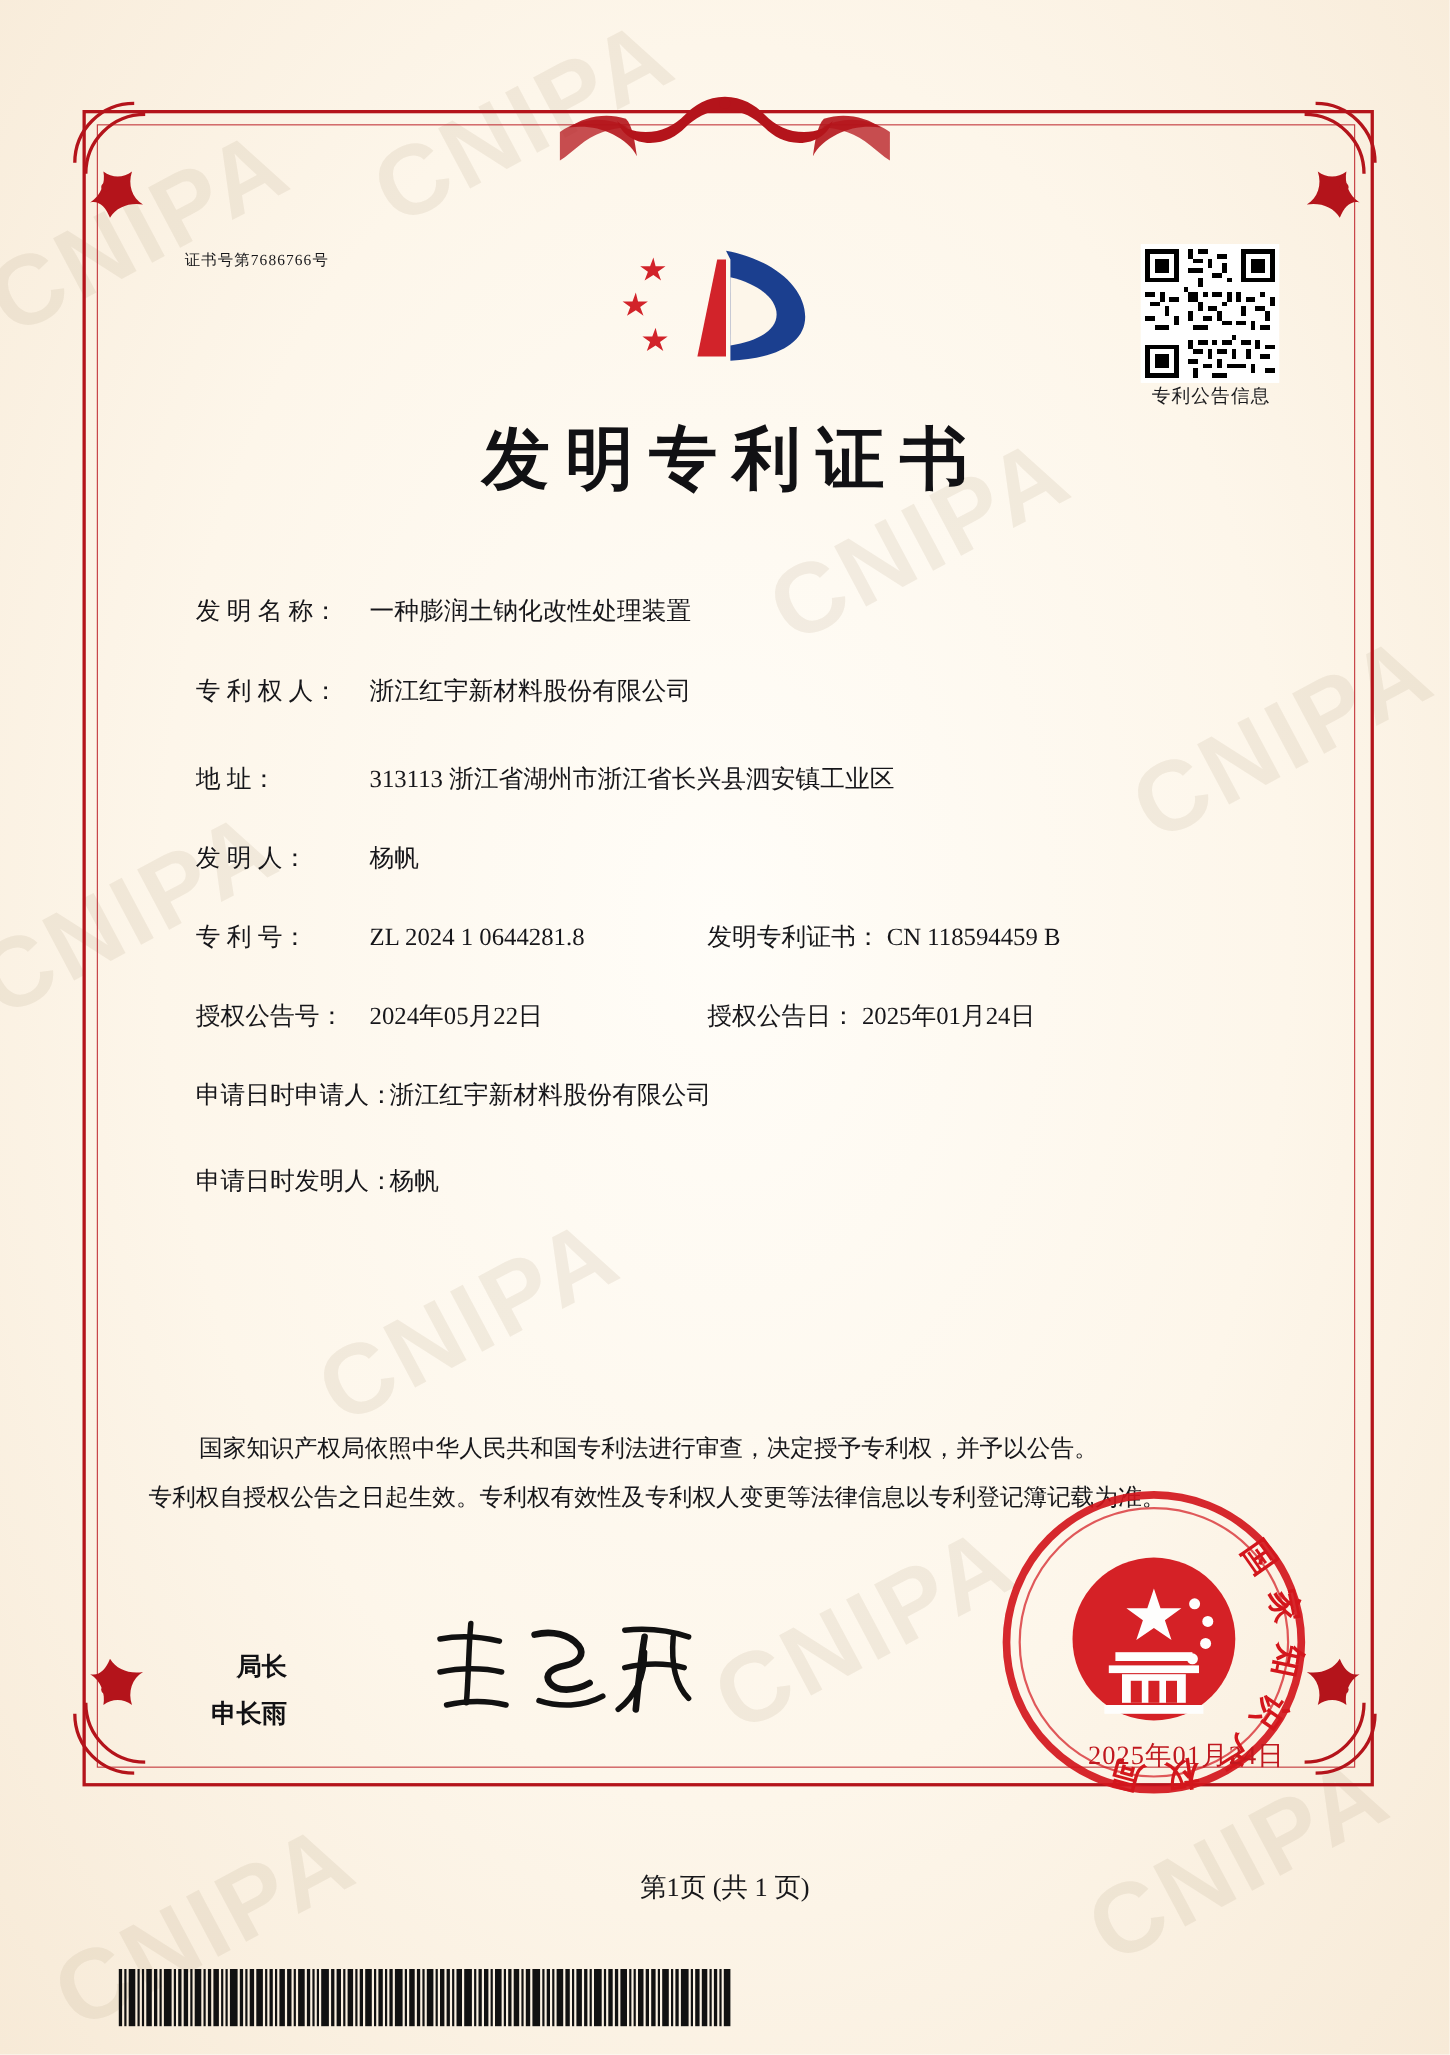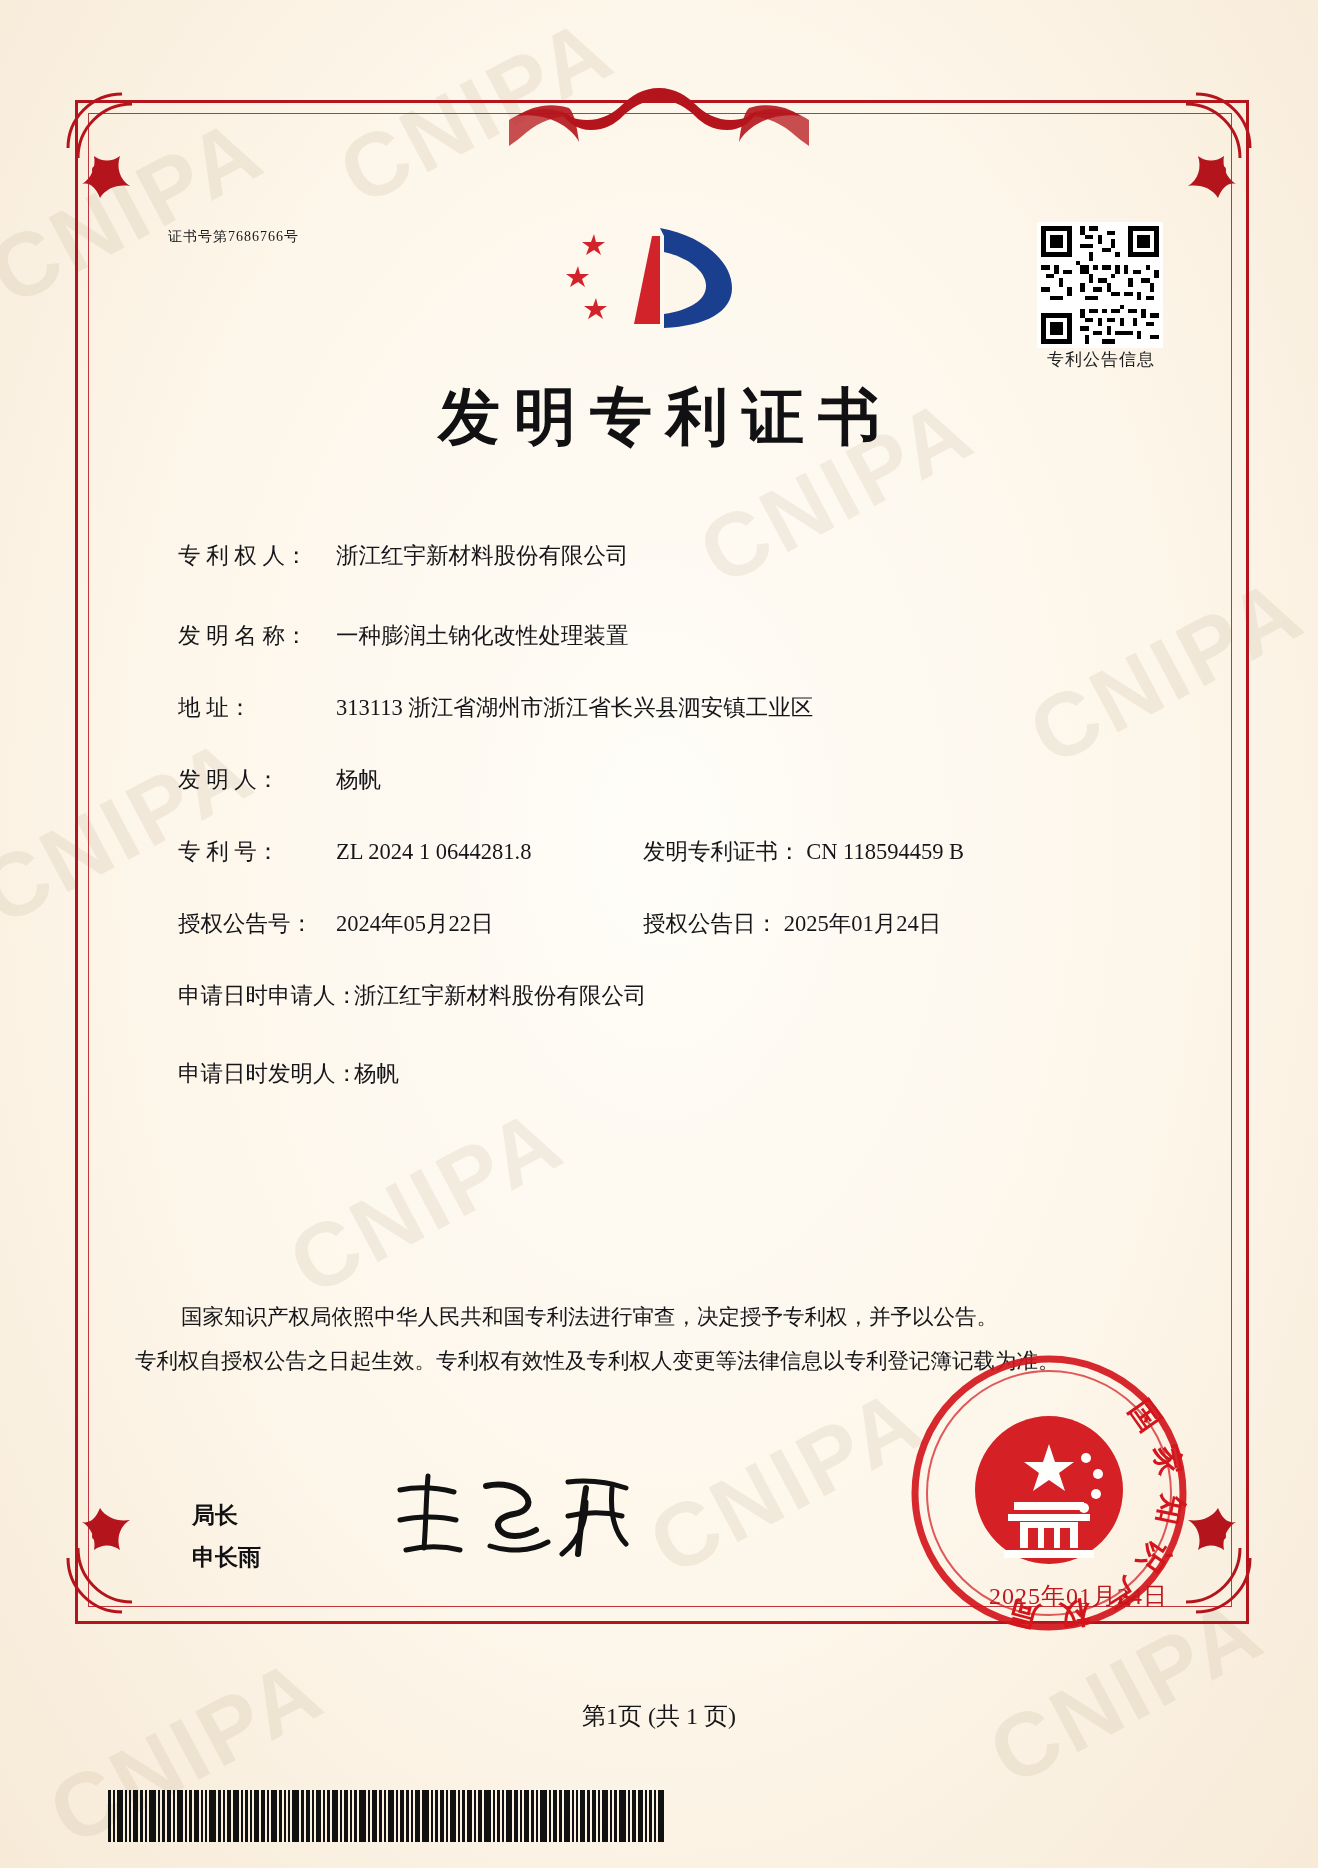--- a/index.html
+++ b/index.html
@@ -179,20 +179,21 @@
   .statement .indent { text-indent: 46px; }
 
   .signature-block {
     position: absolute;
     left: 192px;
     top: 1495px;
     font-size: 23px;
     line-height: 42px;
     color: #111114;
     font-weight: 600;
+    text-align: right;
   }
   .hand-sign {
     position: absolute;
     left: 390px;
     top: 1468px;
     width: 260px;
     height: 100px;
   }
 
   .seal {
@@ -423,26 +424,26 @@
             <rect x="19" y="19" width="1" height="1"></rect>
         </g>
       </svg>
       <div class="qr-caption">专利公告信息</div>
     </div>
 
     <div class="doc-title">发明专利证书</div>
 
     <div class="fields">
 
+      <div class="field-row">
+        <span class="flabel lab-w">发 明 名 称：</span><span class="fvalue">一种膨润土钠化改性处理装置</span>
+      </div>
+
       <div class="field-row" style="height:80px;">
         <span class="flabel lab-w">专 利 权 人：</span><span class="fvalue">浙江红宇新材料股份有限公司</span>
-      </div>
-
-      <div class="field-row">
-        <span class="flabel lab-w">发 明 名 称：</span><span class="fvalue">一种膨润土钠化改性处理装置</span>
       </div>
 
       <div class="field-row">
         <span class="flabel lab-w">地        址：</span><span class="fvalue">313113 浙江省湖州市浙江省长兴县泗安镇工业区</span>
       </div>
 
       <div class="field-row">
         <span class="flabel lab-w">发  明  人：</span><span class="fvalue">杨帆</span>
       </div>
 

